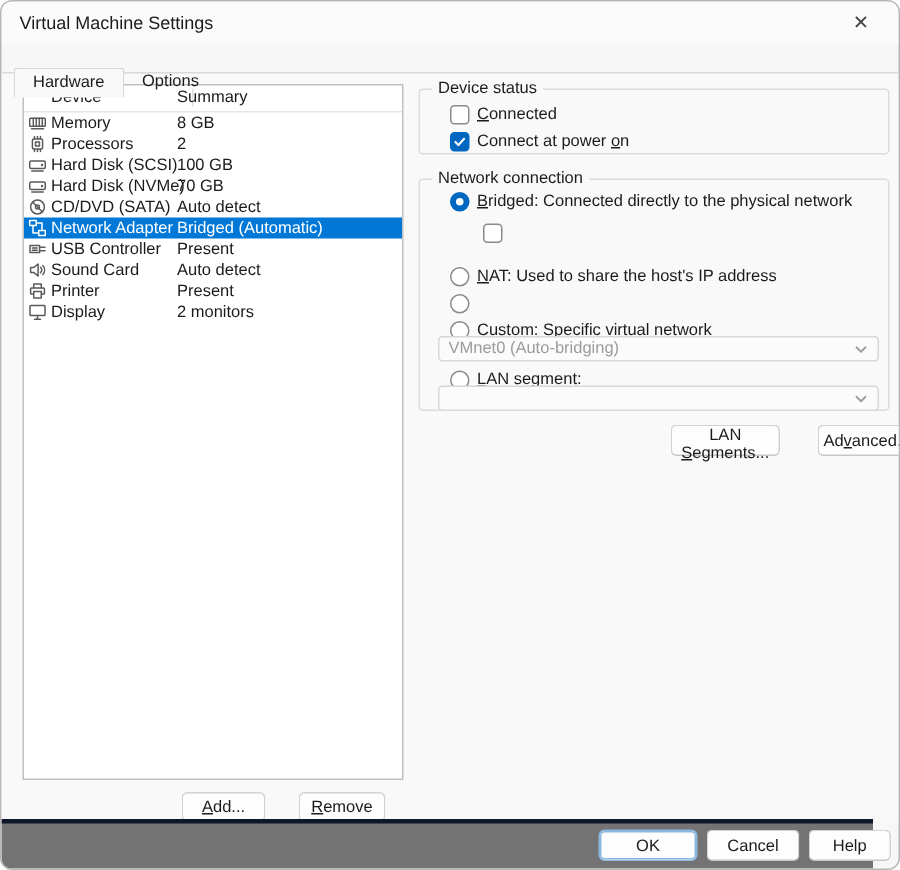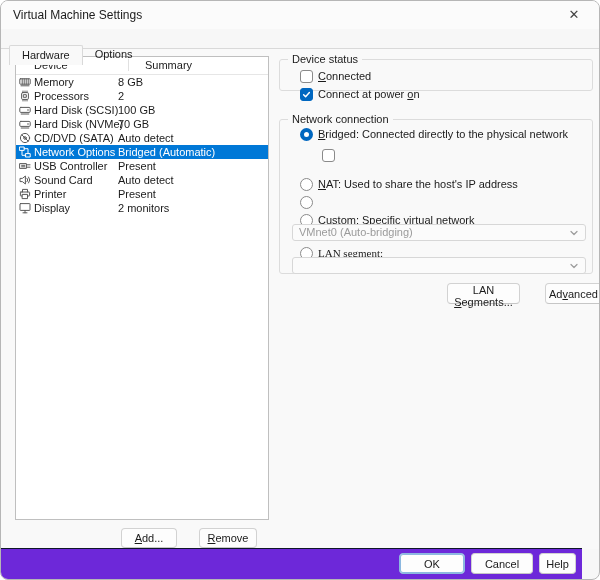--- a/index.html
+++ b/index.html
@@ -25,21 +25,21 @@
 
   
   .page { position:absolute; top:47px; left:0; right:0; bottom:30px;
           background:#f9f9f9; border-top:1px solid #d9d9d9; }
 
   
   .devlist { position:absolute; top:7px; left:14px; width:254px; height:464px;
              background:#ffffff; border:1px solid #bfbfbf; box-sizing:border-box; }
   .lhead { position:relative; height:17px; border-bottom:1px solid #e6e6e6; }
   .hdev  { position:absolute; left:18px; top:2px; }
-  .hsum  { position:absolute; left:129px; top:2px; }
+  .hsum  { position:absolute; left:102px; top:2px; }
   .hsep  { position:absolute; left:112px; top:2px; width:1px; height:12px; background:#e0e0e0; }
   .drow { position:relative; height:14px; line-height:14px; }
   .drow.sel { background:var(--selection); color:#fff; }
   .dicon { position:absolute; left:3px; top:1px; width:12px; height:12px; color:#5a5a5a; }
   .drow.sel .dicon { color:#fff; }
   .dicon svg { width:12px; height:12px; display:block; }
   .dname { position:absolute; left:18px; white-space:nowrap; }
   .dsum  { position:absolute; left:102px; white-space:nowrap; }
 
   
@@ -48,21 +48,21 @@
          border-radius:4px; color:#1b1b1b; padding:0; text-align:center; cursor:default; }
   .btn u { text-decoration:underline; }
   .btn.add     { left:120px; top:479px; width:56px; height:20px; }
   .btn.remove  { left:198px; top:479px; width:58px; height:20px; }
   .btn.lanseg  { left:446px; top:234px; width:73px; height:21px; }
   .btn.advanced{ left:527px; top:234px; width:66px; height:21px;margin-left:17px; }
 
   
   .group { position:absolute; border:1px solid #dcdcdc; border-radius:3px; box-sizing:border-box; }
   .legend { position:absolute; top:-7px; left:8px; background:#f9f9f9; padding:0 4px; white-space:nowrap; }
-  .gstatus { top:10px; left:278px; width:314px; height:32px; }
+  .gstatus { top:10px; left:278px; width:314px; height:44px; }
   .gnet    { top:70px; left:278px; width:314px; height:155px; }
 
   
   .opt { position:absolute; left:8px; height:16px; display:flex; align-items:center;
          gap:5px; white-space:nowrap;padding-left:12px; }
   .opt.indent { left:30px; }
   .olbl u { text-decoration:underline; }
   .cb { width:13px; height:13px; box-sizing:border-box; border:1px solid #8a8a8a;
         border-radius:3px; background:#fff; display:inline-flex; align-items:center;
         justify-content:center; flex:none; }
@@ -75,25 +75,25 @@
   
   .combo { position:absolute; left:12px; width:294px; height:17px; box-sizing:border-box;
            background:#fbfbfb; border:1px solid #d7d7d7; border-radius:3px; color:#9b9b9b;
            display:flex; align-items:center; padding:0 6px; }
   .cval { flex:1; overflow:hidden; white-space:nowrap; line-height:15px; }
   .chev { flex:none; width:10px; height:10px; color:#9b9b9b; }
   .chev svg { width:10px; height:10px; display:block; }
 
   
   .footer { position:absolute; bottom:0; left:0; right:17px; height:30px;
-            background:#6d28d9; border-top:1px solid #0f172a; }
+            background:#737373; border-top:3px solid #0f172a; }
   .btn.ok     { left:398px; top:4px; width:66px; height:21px;
                 border-color:#8cb8e0; box-shadow:inset 0 0 0 1px #8cb8e0; }
   .btn.cancel { left:470px; top:4px; width:62px; height:21px; }
-  .btn.help   { left:538px; top:4px; width:37px; height:21px; }
+  .btn.help   { left:538px; top:4px; width:55px; height:21px; }
 </style>
 </head>
 <body>
 
 <div class="dialog">
 
   <div class="titlebar">
     <span class="title">Virtual Machine Settings</span>
     <span class="closebtn">✕</span>
   </div>
@@ -167,21 +167,21 @@
             <span class="dsum">Auto detect</span>
           </div>
           <div class="drow sel">
             <span class="dicon">
               <svg viewBox="0 0 12 12" fill="none" stroke="currentColor" stroke-width="1" stroke-linecap="round" stroke-linejoin="round">
                 <rect x="0.8" y="1" width="4.4" height="3.4"></rect>
                 <rect x="6.8" y="7.6" width="4.4" height="3.4"></rect>
                 <path d="M3 4.4v4.9h3.8M9 7.6V2.7H5.2"></path>
               </svg>
             </span>
-            <span class="dname">Network Options</span>
+            <span class="dname">Network Adapter</span>
             <span class="dsum">Bridged (Automatic)</span>
           </div>
           <div class="drow">
             <span class="dicon">
               <svg viewBox="0 0 12 12" fill="none" stroke="currentColor" stroke-width="1" stroke-linecap="round" stroke-linejoin="round">
                 <rect x="1" y="3.6" width="6.4" height="4.8"></rect>
                 <path d="M2.6 5.3h3.2M2.6 6.8h3.2M7.4 4.8H11M7.4 7.2H11"></path>
               </svg>
             </span>
             <span class="dname">USB Controller</span>
@@ -264,21 +264,21 @@
             <span class="olbl">C<u>u</u>stom: Specific virtual network</span>
           </div>
           <div class="combo" style="top: 104px; align-items: center;">
             <span class="cval">VMnet0 (Auto-bridging)</span>
             <span class="chev">
               <svg viewBox="0 0 10 10">
                 <path d="M2 3.5l3 3 3-3" fill="none" stroke="currentColor" stroke-width="1.2" stroke-linecap="round" stroke-linejoin="round"></path>
               </svg>
             </span>
           </div>
-          <div class="opt" style="top: 125px; font-family: Liberation Serif, serif;">
+          <div class="opt" style="top: 125px;">
             <span class="rb"></span>
             <span class="olbl"><u>L</u>AN segment:</span>
           </div>
           <div class="combo" style="top: 137px;">
             <span class="cval"></span>
             <span class="chev">
               <svg viewBox="0 0 10 10">
                 <path d="M2 3.5l3 3 3-3" fill="none" stroke="currentColor" stroke-width="1.2" stroke-linecap="round" stroke-linejoin="round"></path>
               </svg>
             </span>

